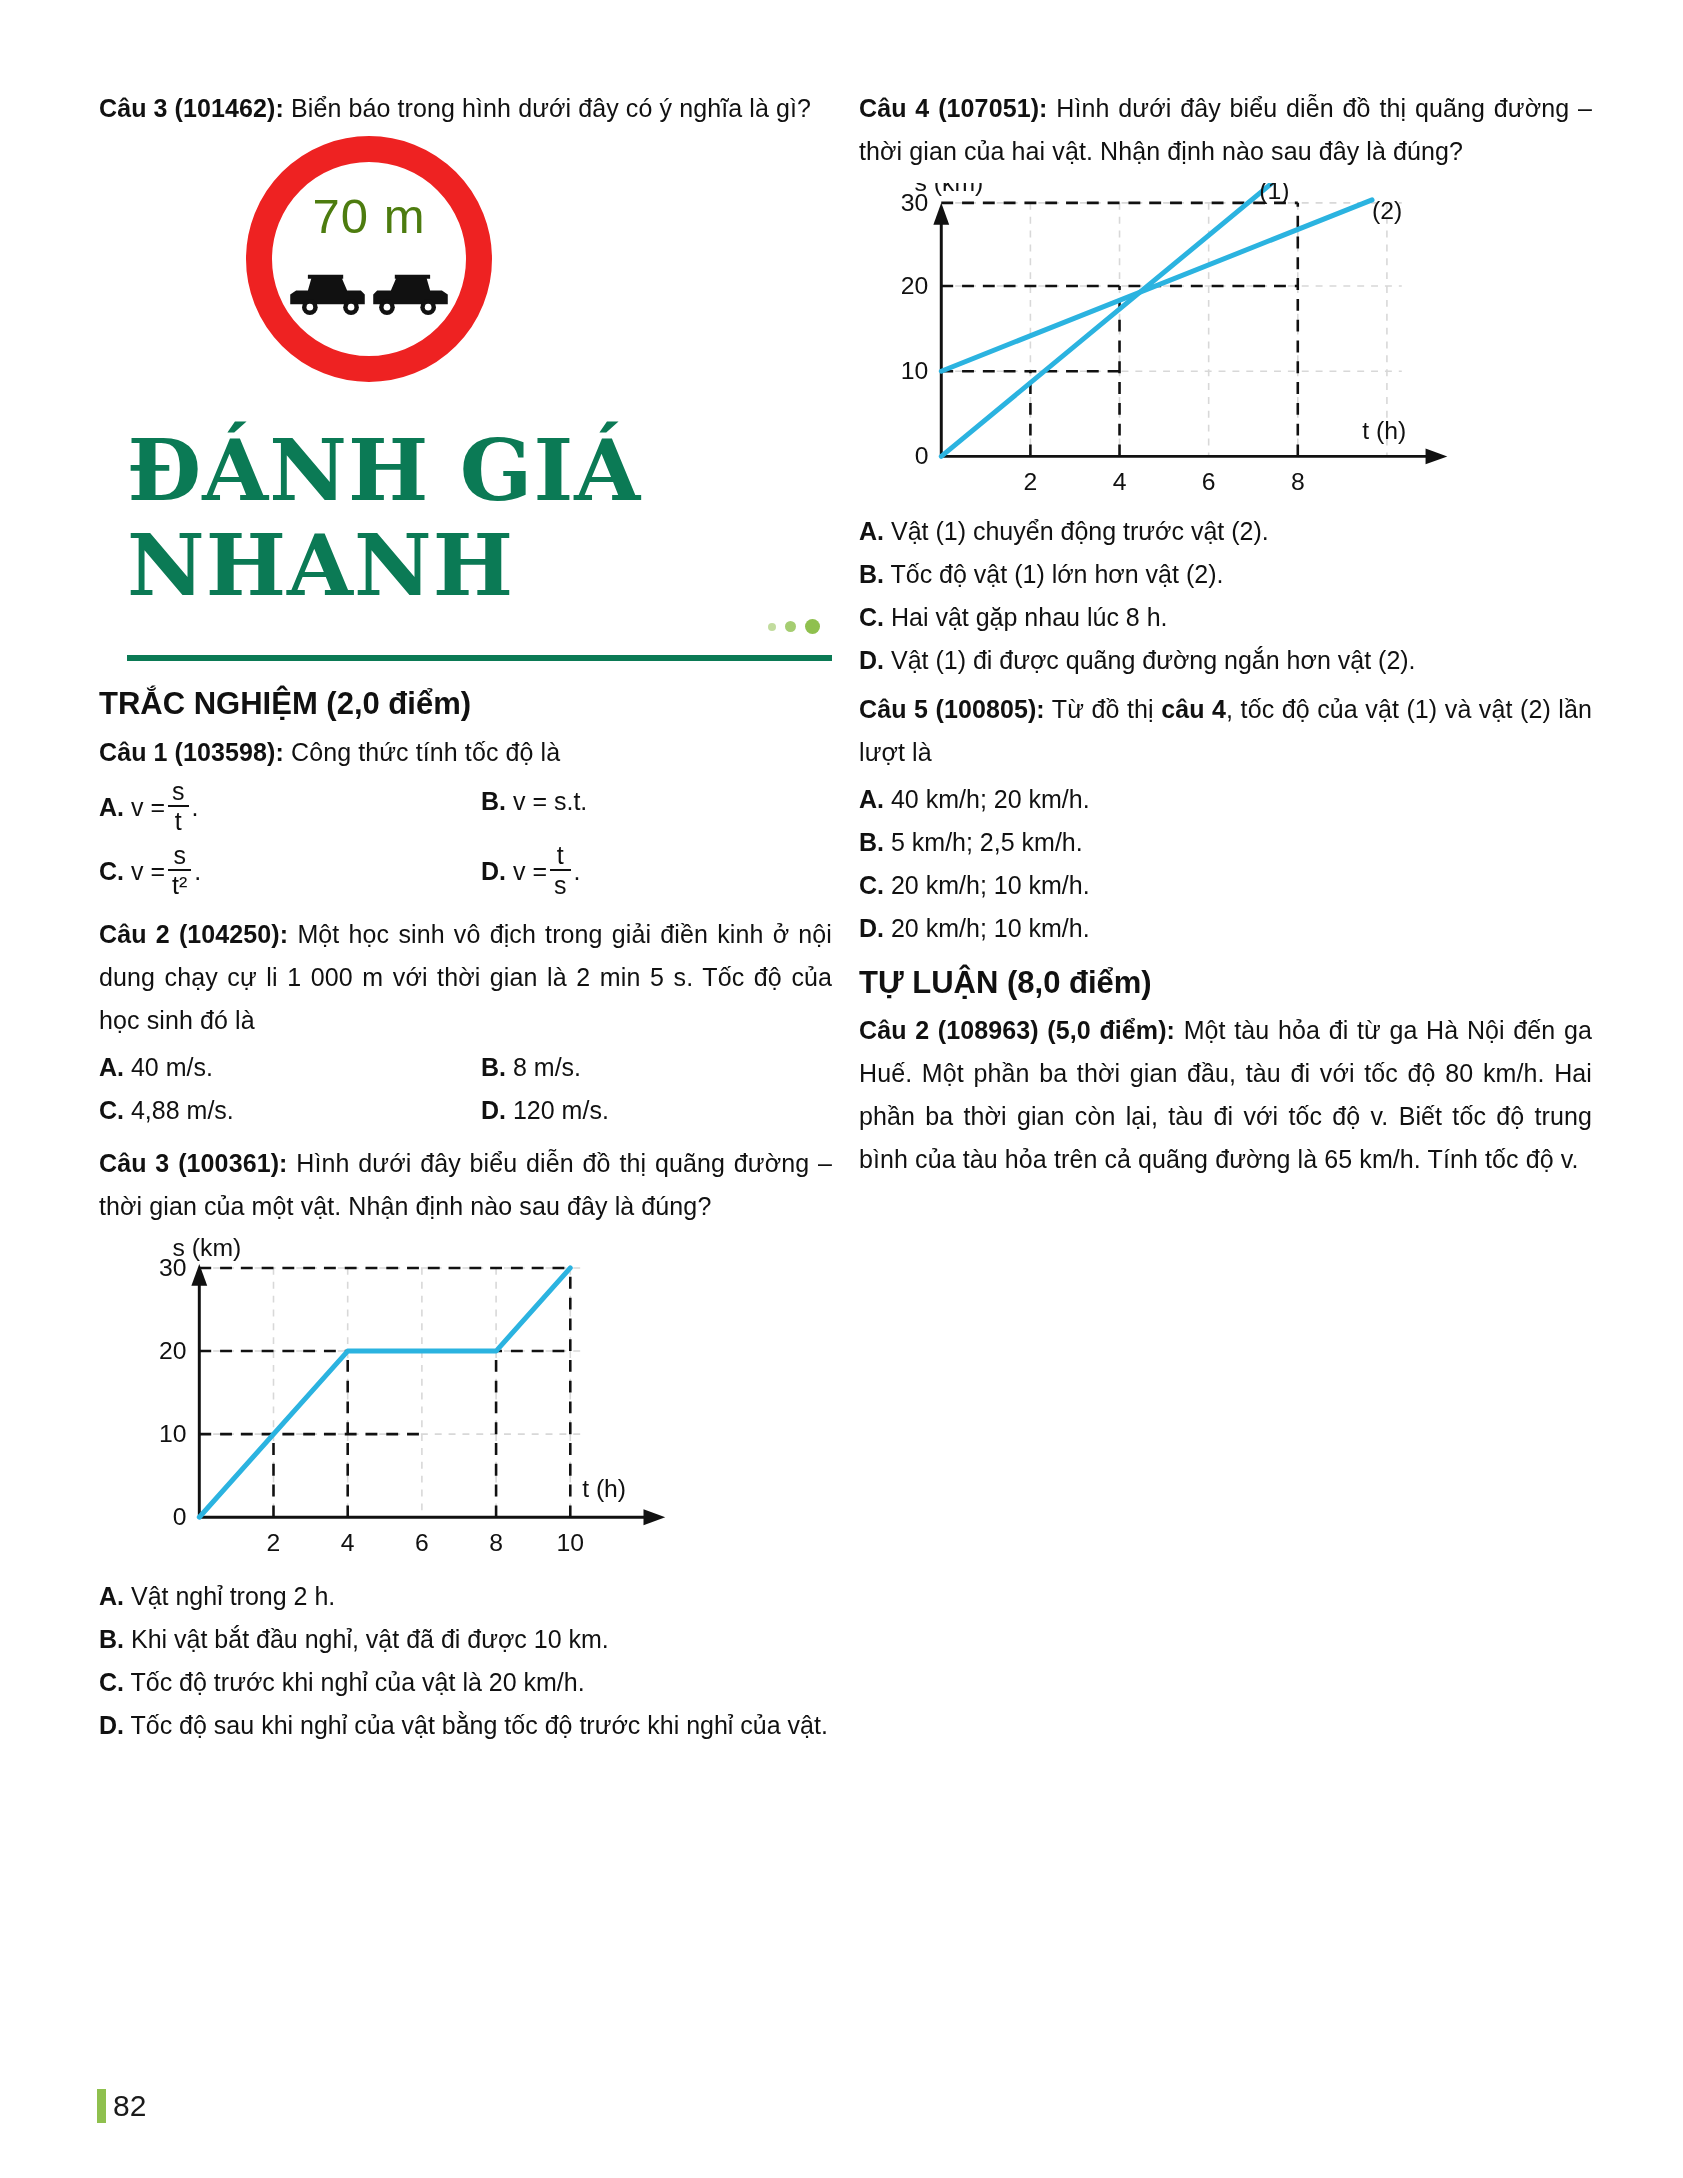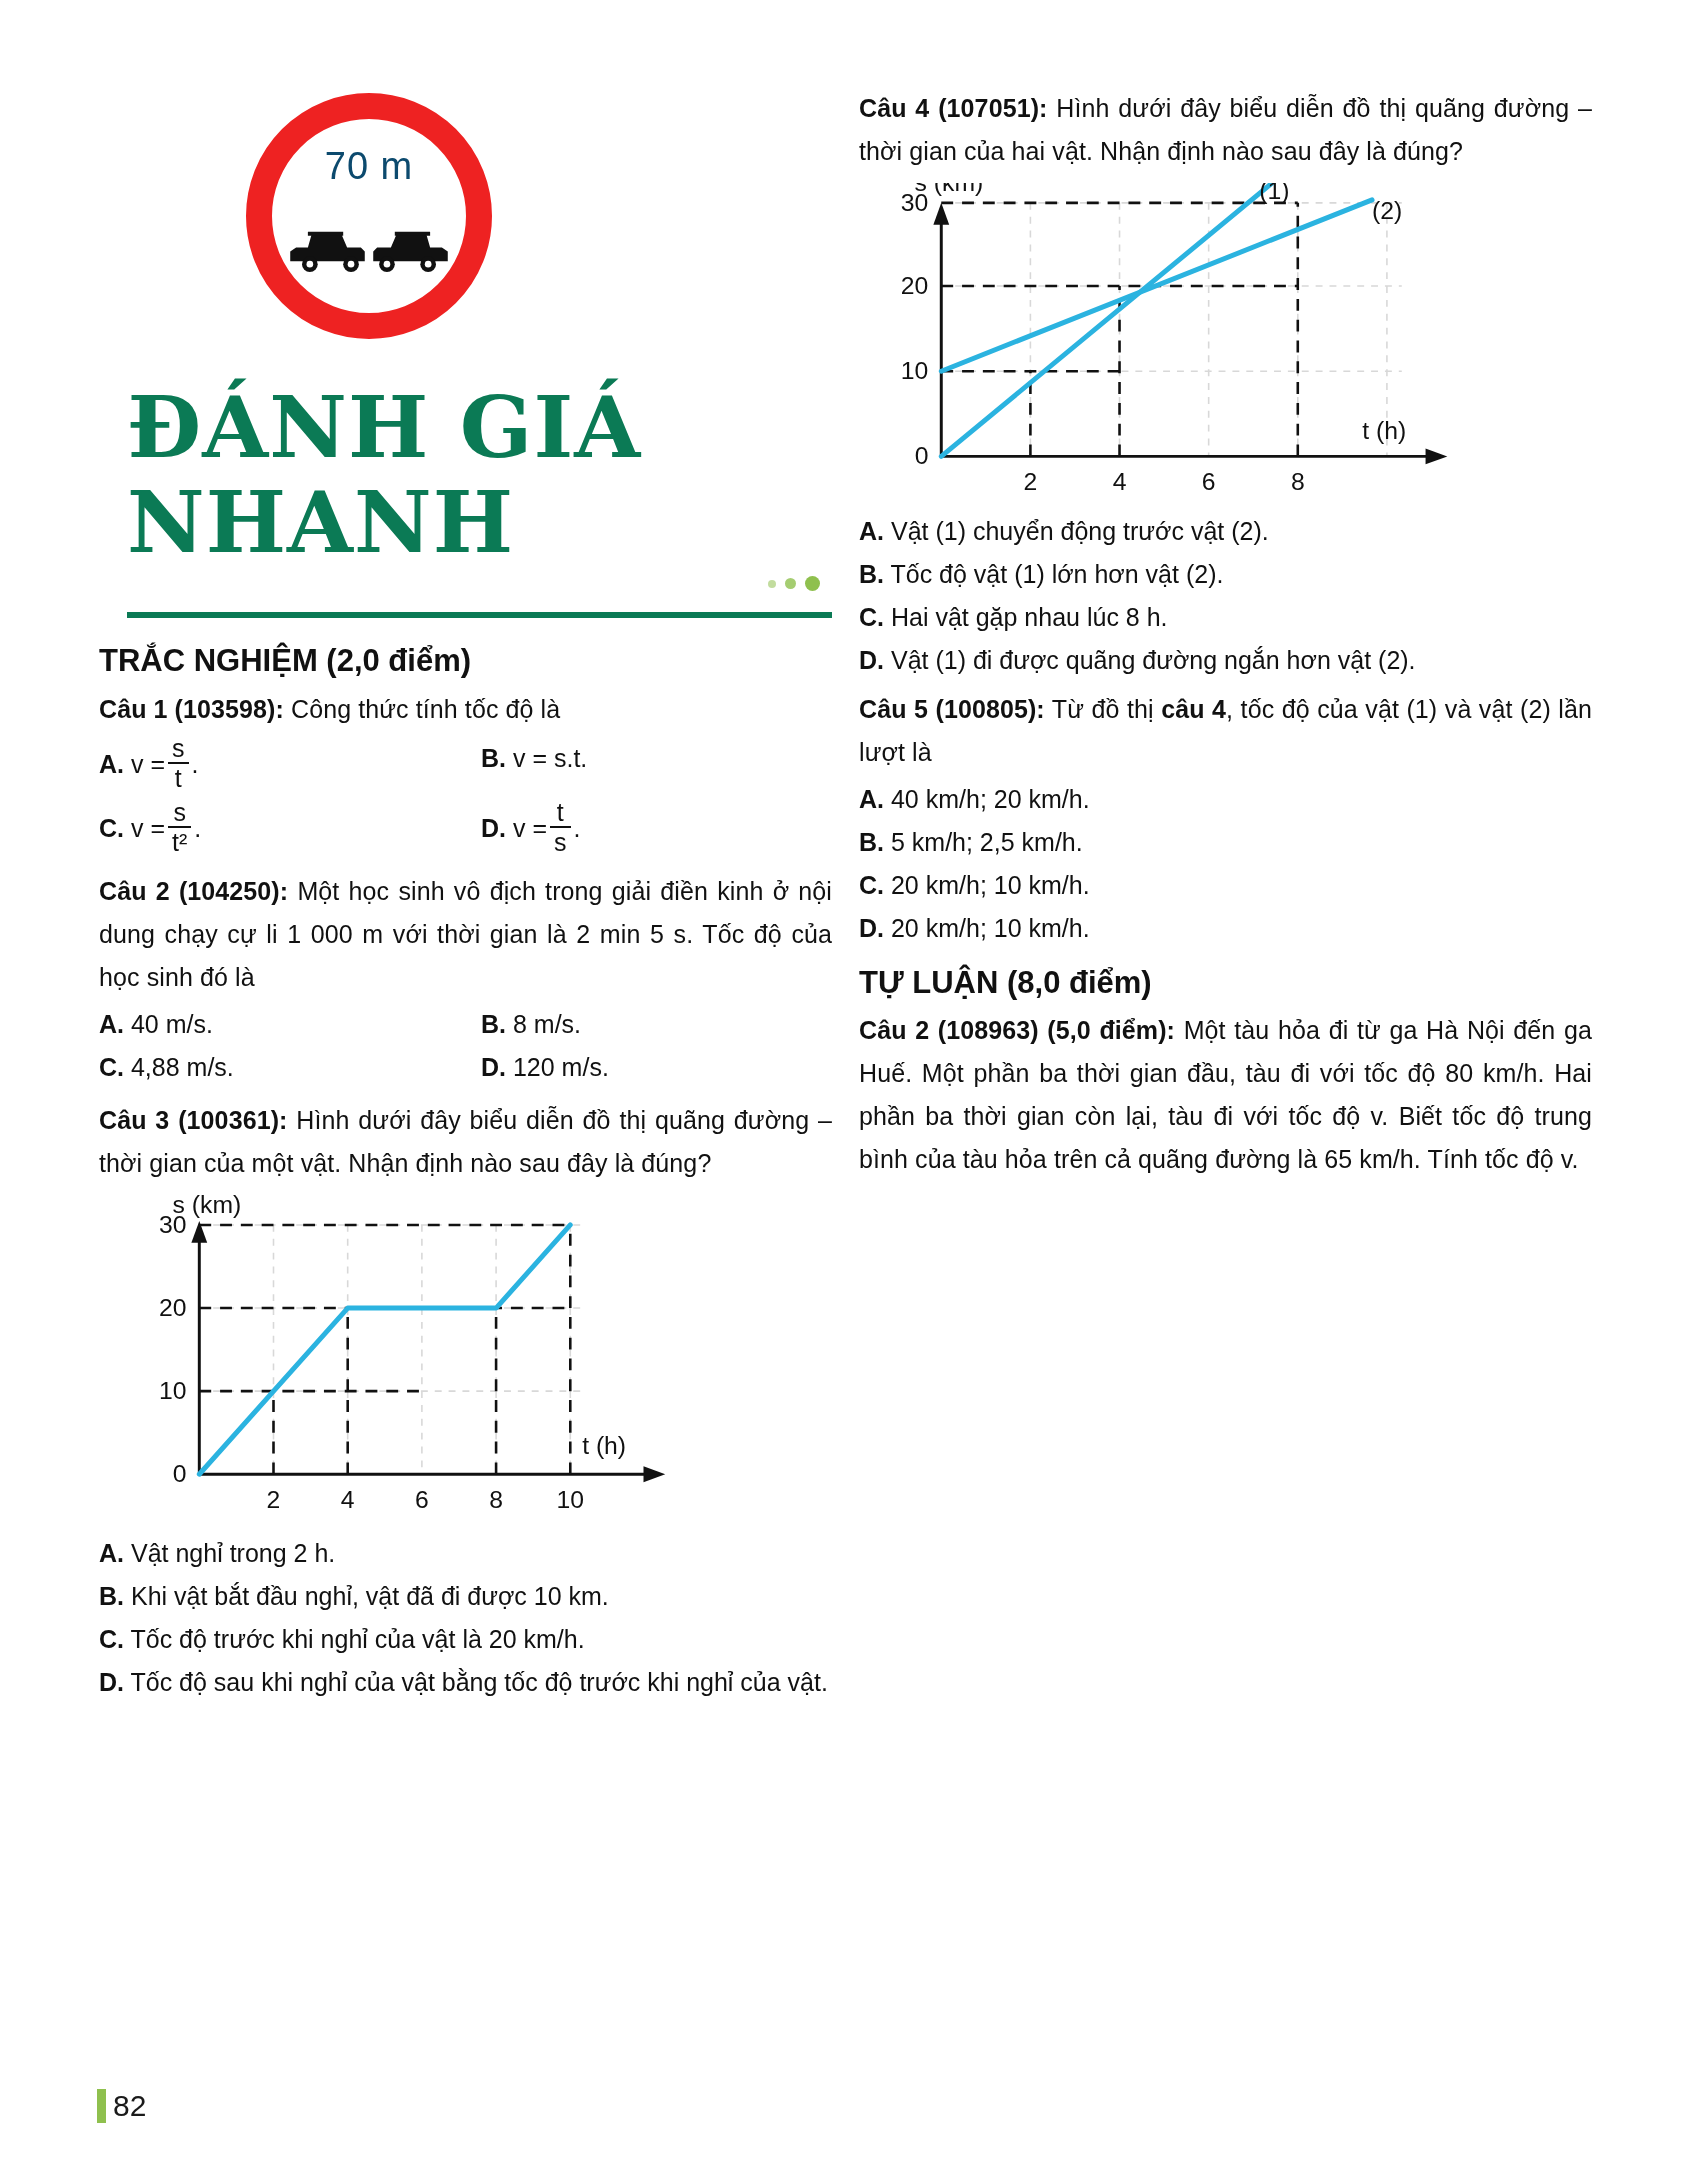--- a/index.html
+++ b/index.html
@@ -67,23 +67,23 @@
     width: 246px; height: 246px;
     border-radius: 50%;
     background: #ffffff;
     border: 26px solid #ee2222;
   }
   .sign-num {
     position: absolute;
     left: 0; right: 0;
     top: 26px;
     text-align: center;
-    font-size: 38px;
+    font-size: 49px;
     font-weight: 400;
-    color: #0c4a6e;
+    color: #4d7c0f;
     font-family: "Liberation Sans", sans-serif;
     letter-spacing: 1px;
   }
   .cars {
     position: absolute;
     left: 8px; right: 8px;
     top: 103px;
     height: 63px;
   }
   .car { position: absolute; top: 0; }
@@ -179,20 +179,23 @@
     color: #1a1a1a;
   }
 </style>
 </head>
 <body>
 
 <div class="page">
 
   <div class="col col-left">
 
+    <p class="q">
+      <b>Câu 3 (101462):</b><span> Biển báo trong hình dưới đây có ý nghĩa là gì?</span>
+    </p>
 
     <div class="sign-wrap">
       <div class="sign">
         <div class="sign-num">70 m</div>
         <div class="cars">
           <svg class="car car-l" width="83" height="51" viewBox="0 0 84 52">
             <path fill="#111" d="M10 26 L22 26 L26 12 L56 12 L62 26 L76 26 L80 30 L80 40 L4 40 L4 30 Z"></path>
             <path fill="#111" d="M22 10 L58 10 L58 14 L22 14 Z"></path>
             <circle cx="24" cy="43" r="8" fill="#111"></circle>
             <circle cx="24" cy="43" r="3.4" fill="#fff"></circle>

